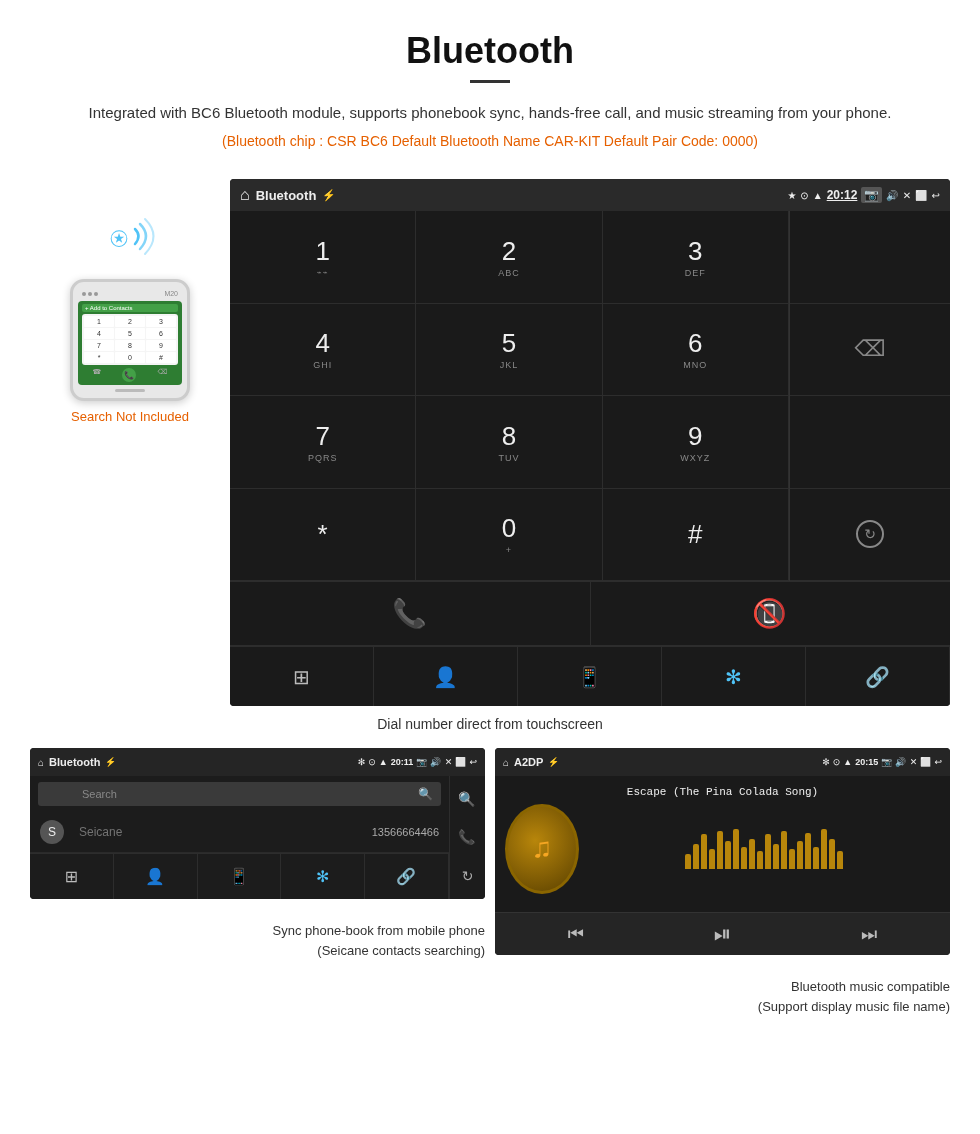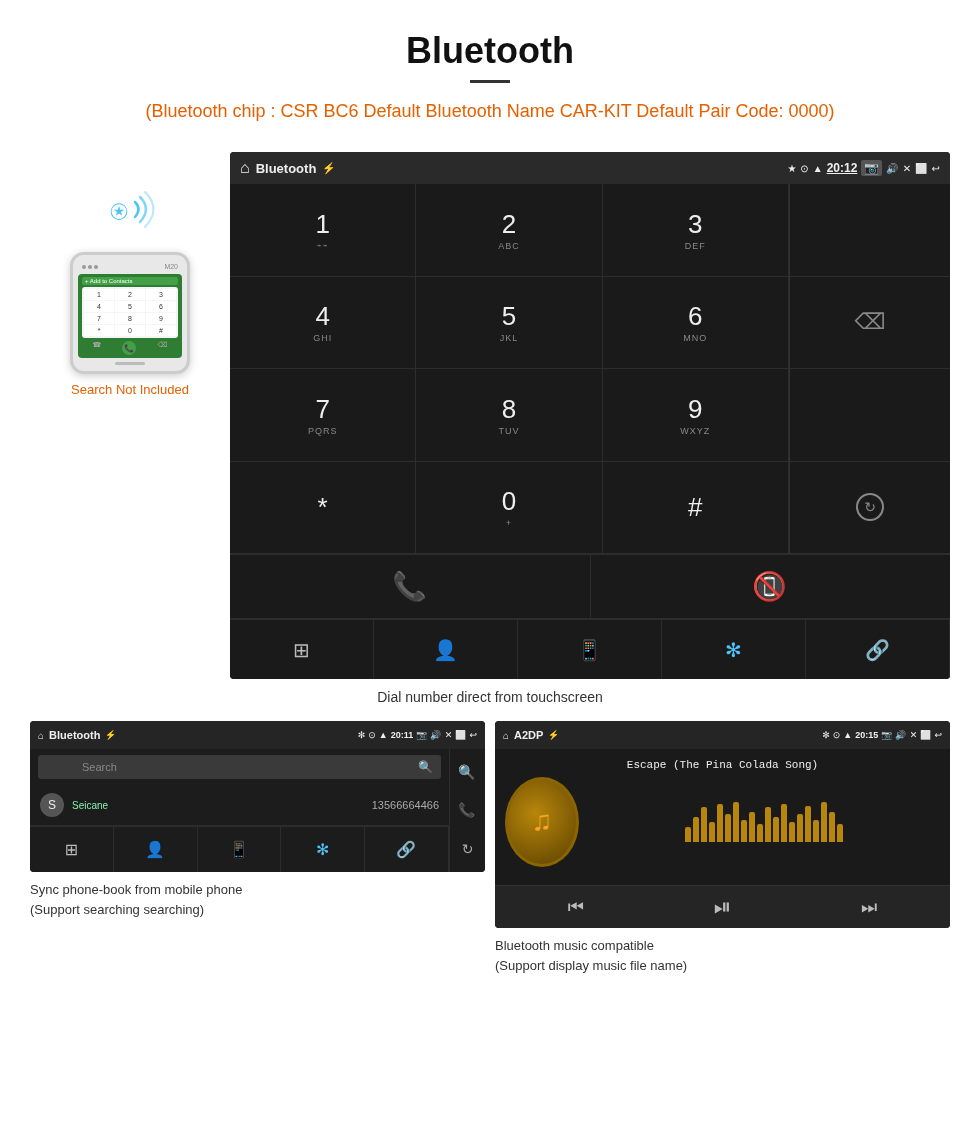--- a/index.html
+++ b/index.html
@@ -28,21 +28,21 @@
       background: #333;
       margin: 0 auto 18px;
     }
     .page-description {
       font-size: 15px;
       color: #333;
       line-height: 1.6;
       margin-bottom: 8px;
     }
     .page-specs {
-      font-size: 18px;
+      font-size: 14px;
       color: #e66000;
       margin-bottom: 20px;
     }
 
     
     .middle-section {
       display: flex;
       align-items: flex-start;
       padding: 0 30px;
       gap: 0;
@@ -260,24 +260,24 @@
     .bottom-screen {
       flex: 1;
       display: flex;
       flex-direction: column;
     }
     .bottom-screen-img {
       border-radius: 4px;
       overflow: hidden;
     }
     .bottom-caption {
-      text-align: left;
+      text-align: right;
       font-size: 13px;
       color: #333;
-      margin-top: 8px;
+      margin-top: 22px;
       line-height: 1.5;
     }
 
     
     .phonebook-screen {
       background: #1c1c1c;
       color: #eee;
       font-size: 12px;
     }
     .pb-status-bar {
@@ -308,21 +308,21 @@
       border-bottom: 1px solid #2a2a2a;
     }
     .pb-avatar {
       width: 24px; height: 24px;
       background: #555;
       border-radius: 50%;
       display: flex; align-items: center; justify-content: center;
       font-size: 12px; color: #eee;
       margin-right: 8px;
     }
-    .pb-name { font-size: 10px; color: #86efac; flex: 1; }
+    .pb-name { font-size: 12px; color: #737373; flex: 1; margin-left: 7px; }
     .pb-phone { font-size: 11px; color: #aaa; }
     .pb-actions {
       background: #1c1c1c;
       display: flex;
       height: 46px;
       border-top: 1px solid #2d2d2d;
     }
     .pb-action-btn {
       flex: 1;
       display: flex; align-items: center; justify-content: center;
@@ -416,20 +416,21 @@
     .pb-main {
       flex: 1;
     }
   </style>
 </head>
 <body>
 
 <div class="page-header">
   <div class="page-title">Bluetooth</div>
   <div class="title-divider"></div>
+  <div class="page-description">Integrated with BC6 Bluetooth module, supports phonebook sync, hands-free call, and music streaming from your phone.</div>
   <div class="page-specs">(Bluetooth chip : CSR BC6    Default Bluetooth Name CAR-KIT    Default Pair Code: 0000)</div>
 </div>
 
 <div class="middle-section">
 
   <div class="phone-container">
 
     <div class="bt-waves">
       <svg width="80" height="55" viewBox="0 0 80 55">
 
@@ -639,21 +640,21 @@
           <div class="pb-right-icons">
             <span class="pb-right-icon">🔍</span>
             <span class="pb-right-icon">📞</span>
             <span class="pb-right-icon">↻</span>
           </div>
         </div>
       </div>
     </div>
     <div class="bottom-caption">
       <span>Sync phone-book from mobile phone</span><br>
-      <span>(Support searching searching)</span>
+      <span>(Seicane contacts searching)</span>
     </div>
   </div>
 
   <div class="bottom-screen">
     <div class="bottom-screen-img">
       <div class="music-screen">
 
         <div class="music-status-bar">
           <div class="pb-status-left">
             <span>⌂</span>

